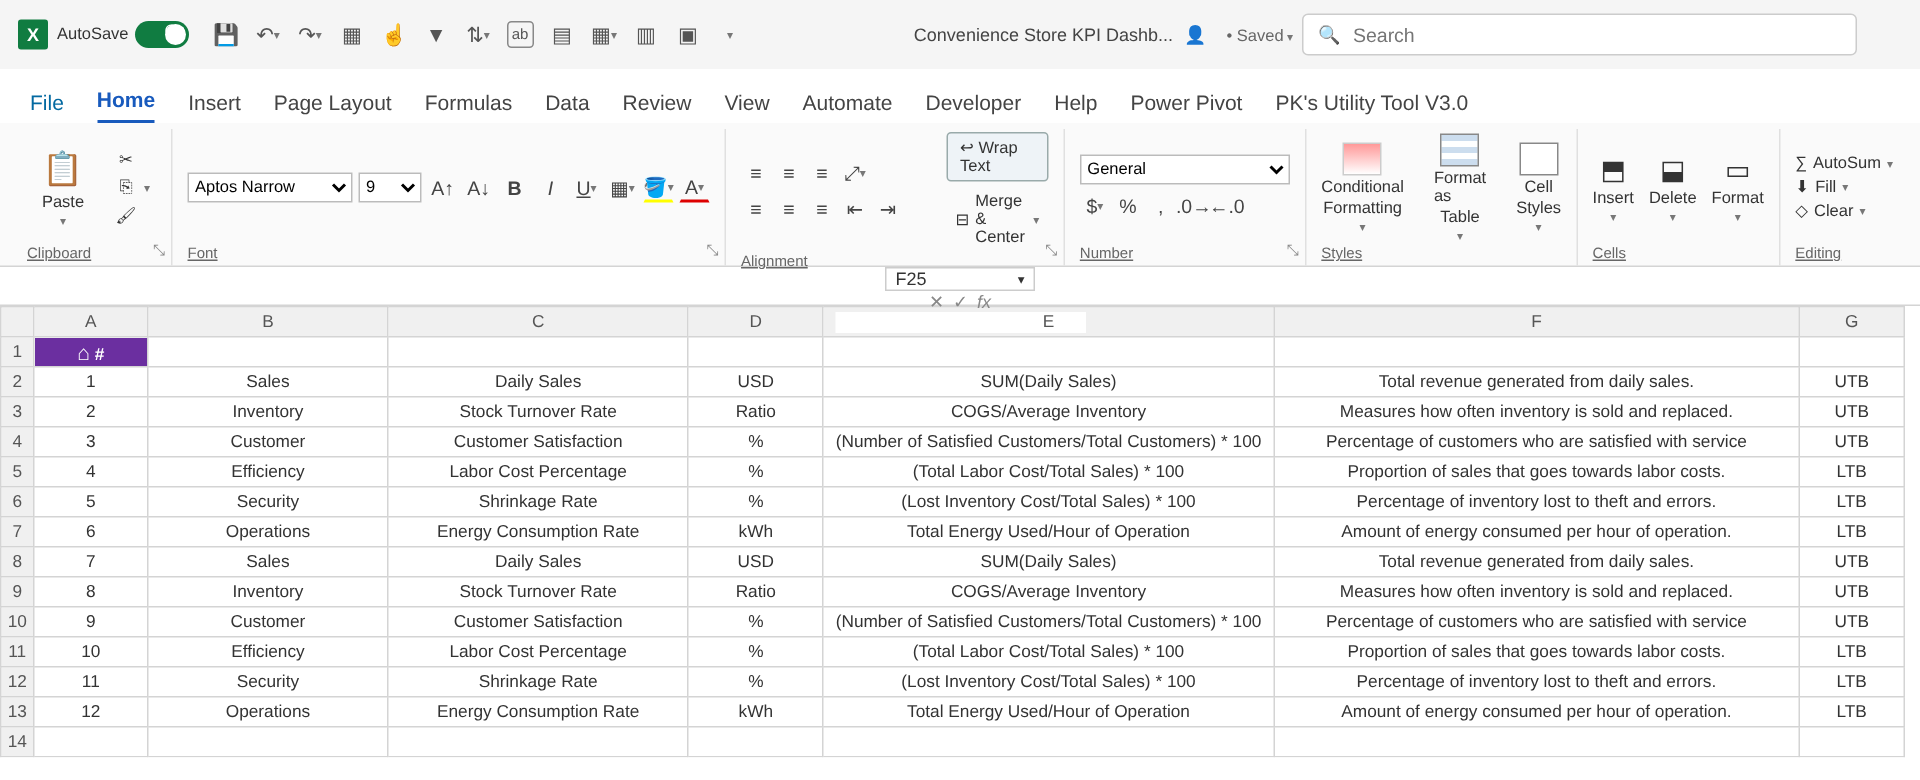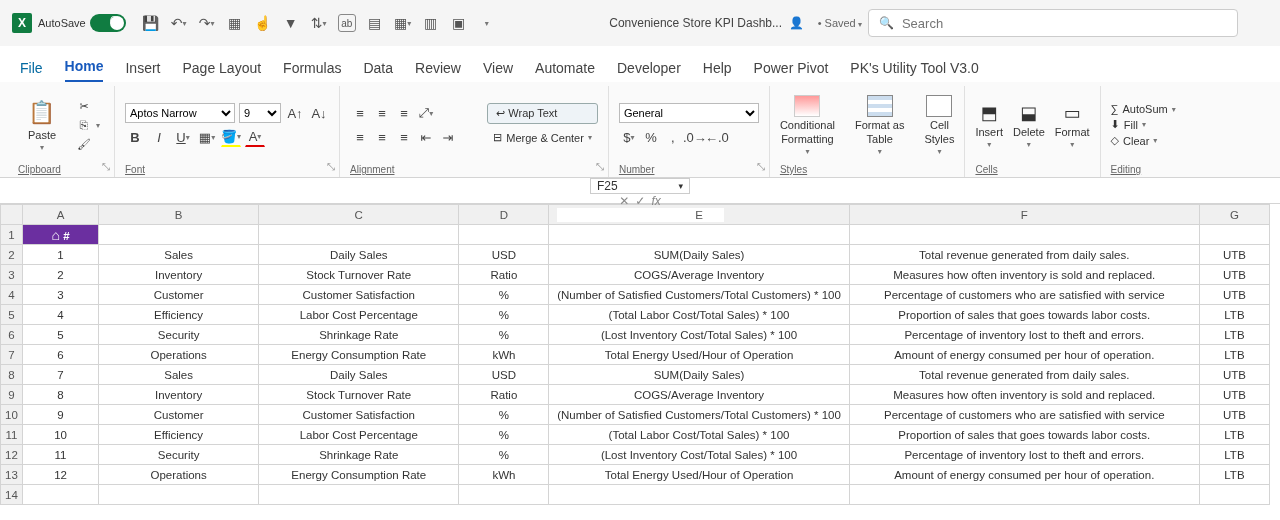--- a/index.html
+++ b/index.html
@@ -31,21 +31,21 @@
   .group-label { text-align:left; font-size:10px; color:#666; padding-top:2px;text-decoration:underline;}
   .group-body { display:flex; align-items:center; gap:6px; flex:1;}
   .group .corner { position:absolute; right:4px; bottom:4px; font-size:10px; color:#888;}
 
   .bigbtn { display:flex; flex-direction:column; align-items:center; justify-content:center; gap:2px; font-size:11px; padding:2px 4px; min-width:48px;}
   .bigbtn .ico { font-size:22px; height:28px; display:flex; align-items:center; justify-content:center;}
   .smallcol { display:flex; flex-direction:column; gap:4px; justify-content:center;}
   .smallbtn { display:flex; align-items:center; gap:4px; font-size:11px; padding:1px 4px;}
   .smallbtn .ico { width:16px; text-align:center;}
 
-  .fontbox { display:flex; flex-direction:column; gap:4px;}
+  .fontbox { display:flex; flex-direction:row; gap:4px;}
   .fontrow { display:flex; align-items:center; gap:4px;}
   select.fontsel { width:110px; height:20px; font-size:11px; border:1px solid #bbb; background:#fff;}
   select.sizesel { width:42px; height:20px; font-size:11px; border:1px solid #bbb; background:#fff;}
   .iconbtn { width:20px; height:20px; display:flex; align-items:center; justify-content:center; font-size:13px; color:#444; border:1px solid transparent;}
   .iconbtn.borderA { border-bottom:2px solid #d00;}
   .iconbtn.borderFill { border-bottom:2px solid #ff0;}
 
   .aligncol { display:flex; flex-direction:column; gap:4px;}
   .alignrow { display:flex; gap:2px;}
 

